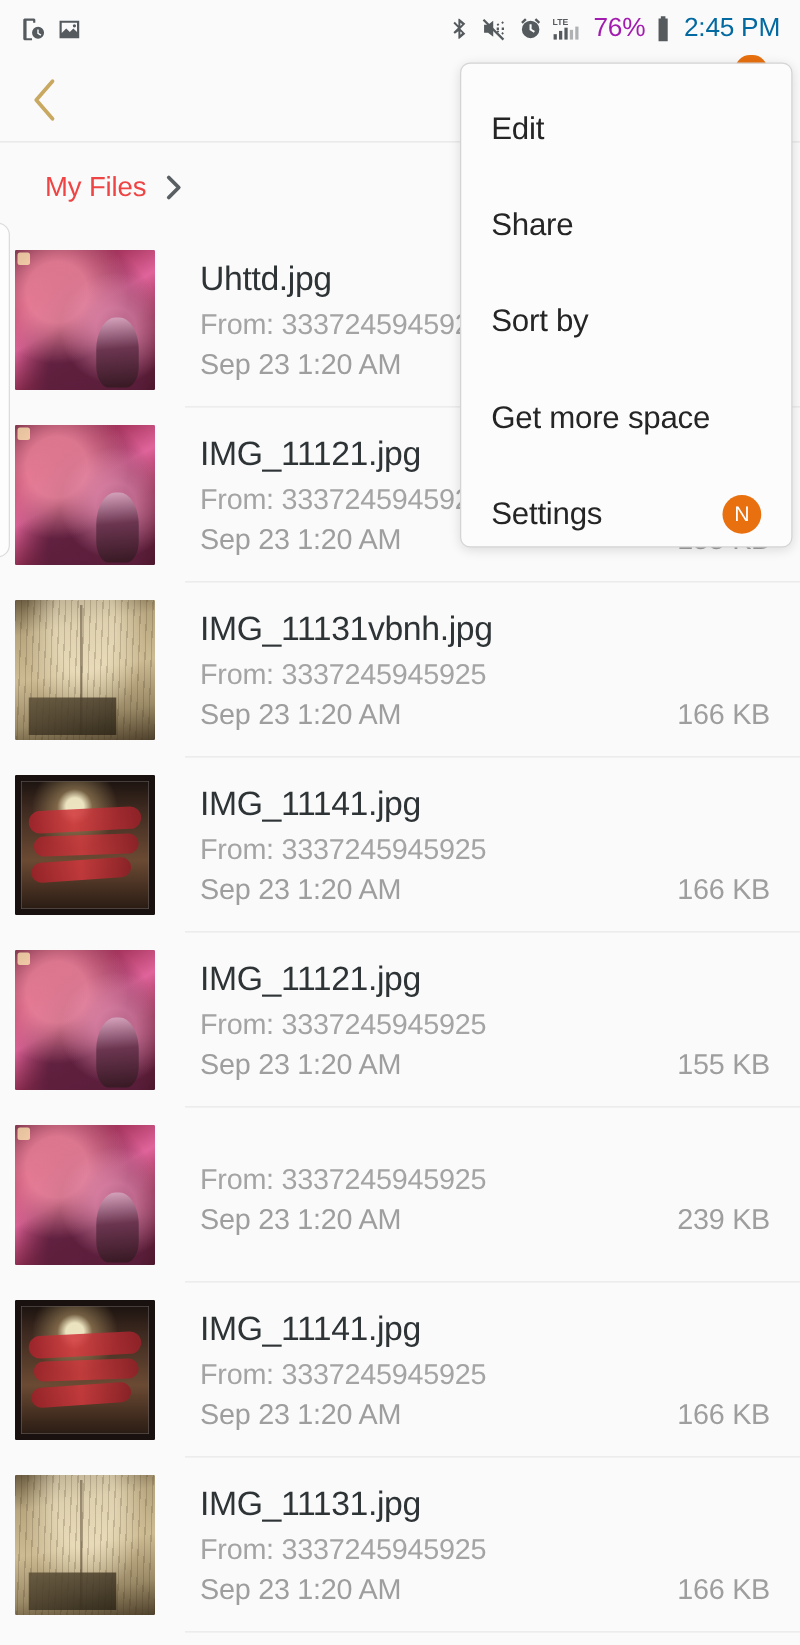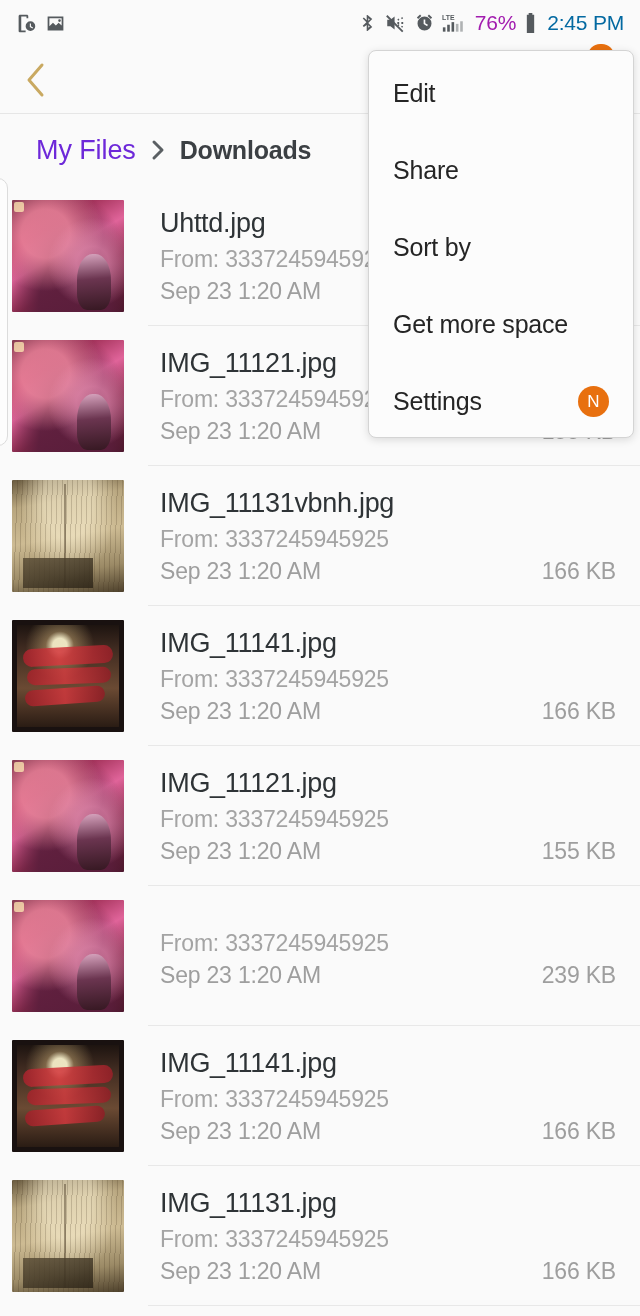--- a/index.html
+++ b/index.html
@@ -58,21 +58,21 @@
 
   
   .breadcrumb-bar {
     position: absolute; top: 115px; left: 0;
     width: 640px; height: 70px;
     background: #fafafa;
     display: flex; align-items: center;
     padding-left: 36px;
   }
   .crumb-root {
-    font-size: 27px; color: #6d28d9; letter-spacing: -0.1px;
+    font-size: 22px; color: #ef4444; letter-spacing: -0.1px;
     cursor: pointer;
   }
   .crumb-sep { margin: 0 14px; display: inline-flex; align-items: center; }
   .crumb-current {
     font-size: 25px; color: #3b3f43; font-weight: bold;
     letter-spacing: -0.2px;
   }
 
   
   .left-panel-edge {
@@ -224,21 +224,21 @@
   }
   .popup-menu {
     position: absolute;
     left: 368px; top: 50px;
     width: 266px; height: 388px;
     background: #fcfcfc;
     border: 1px solid #d4d4d4;
     border-radius: 8px;
     box-shadow: 0 2px 9px rgba(0,0,0,0.13);
     z-index: 10;
-    padding-top: 4px;
+    padding-top: 14px;
   }
   .menu-item {
     position: relative;
     height: 77px;
     display: flex; align-items: center;
     padding: 0 24px;
     cursor: pointer;
   }
   .menu-label {
     font-size: 25px; color: #252525;
@@ -322,21 +322,20 @@
     </div>
   </div>
 
   <div class="breadcrumb-bar">
     <span class="crumb-root">My Files</span>
     <span class="crumb-sep">
       <svg width="16" height="24" viewBox="0 0 16 24">
         <path d="M4 4 L12 12 L4 20" fill="none" stroke="#5a5f63" stroke-width="3" stroke-linecap="round" stroke-linejoin="round"></path>
       </svg>
     </span>
-    <span class="crumb-current">Downloads</span>
   </div>
 
   <div class="left-panel-edge"></div>
 
   <div class="file-list">
 
     <div class="file-row">
       <div class="thumb thumb-pink"></div>
       <div class="file-meta">
         <div class="file-name">Uhttd.jpg</div>

